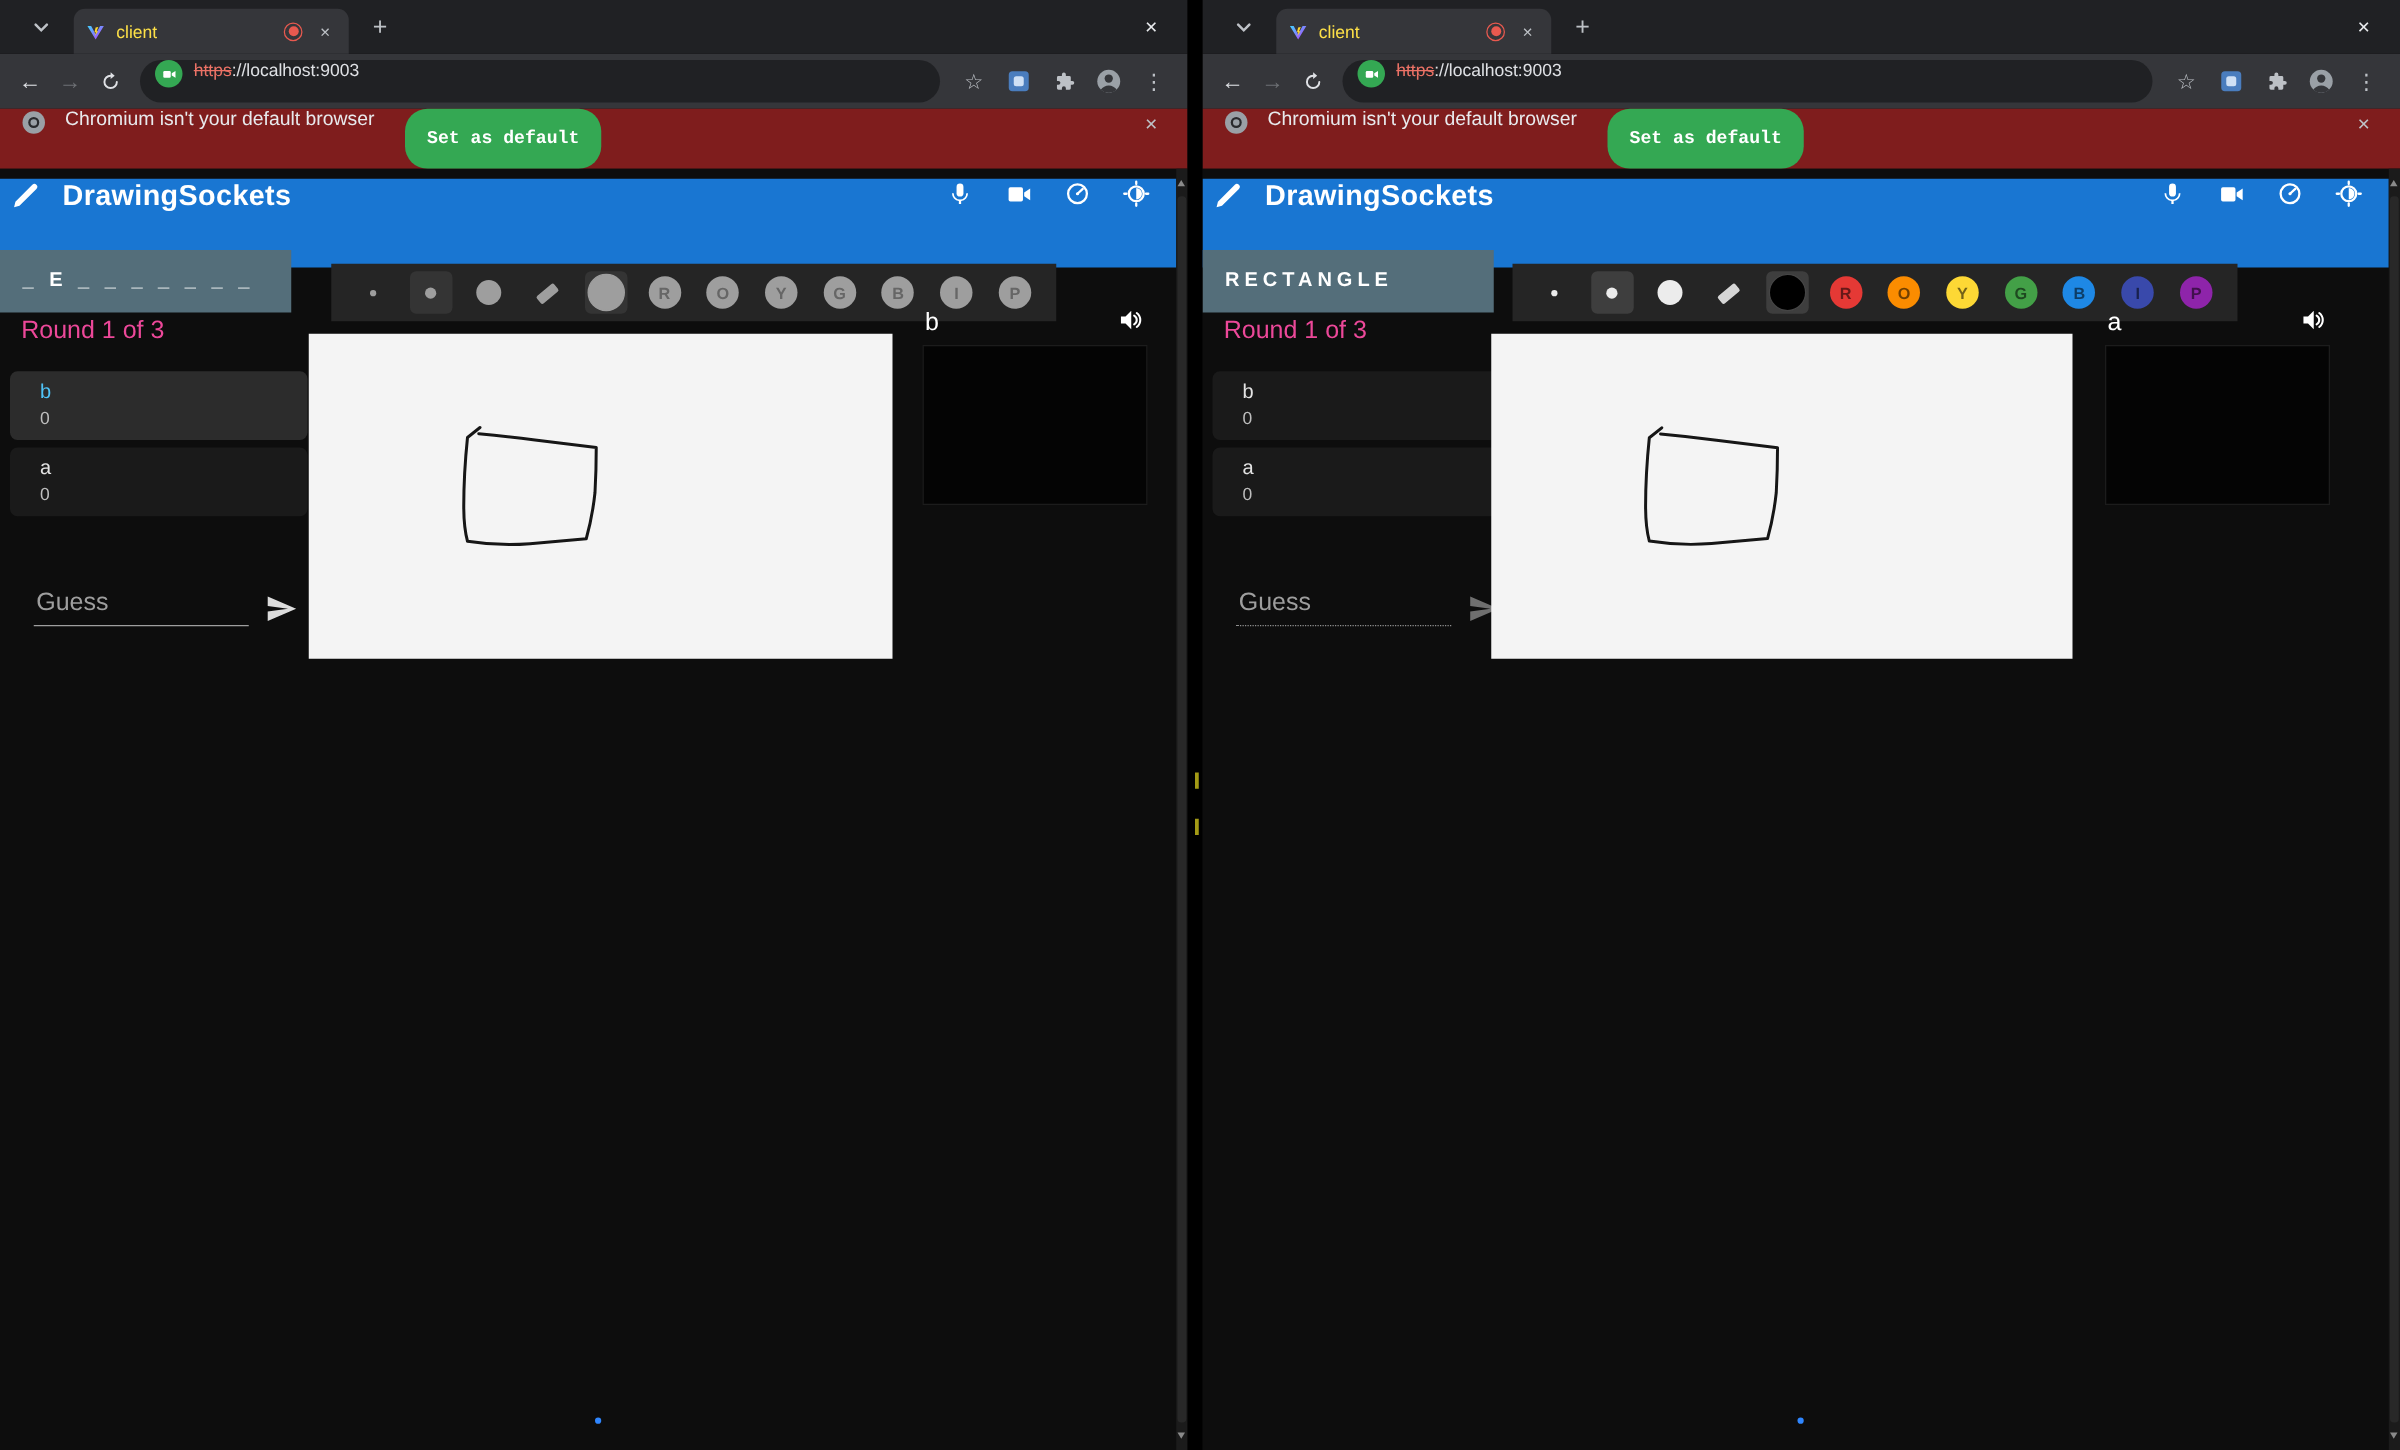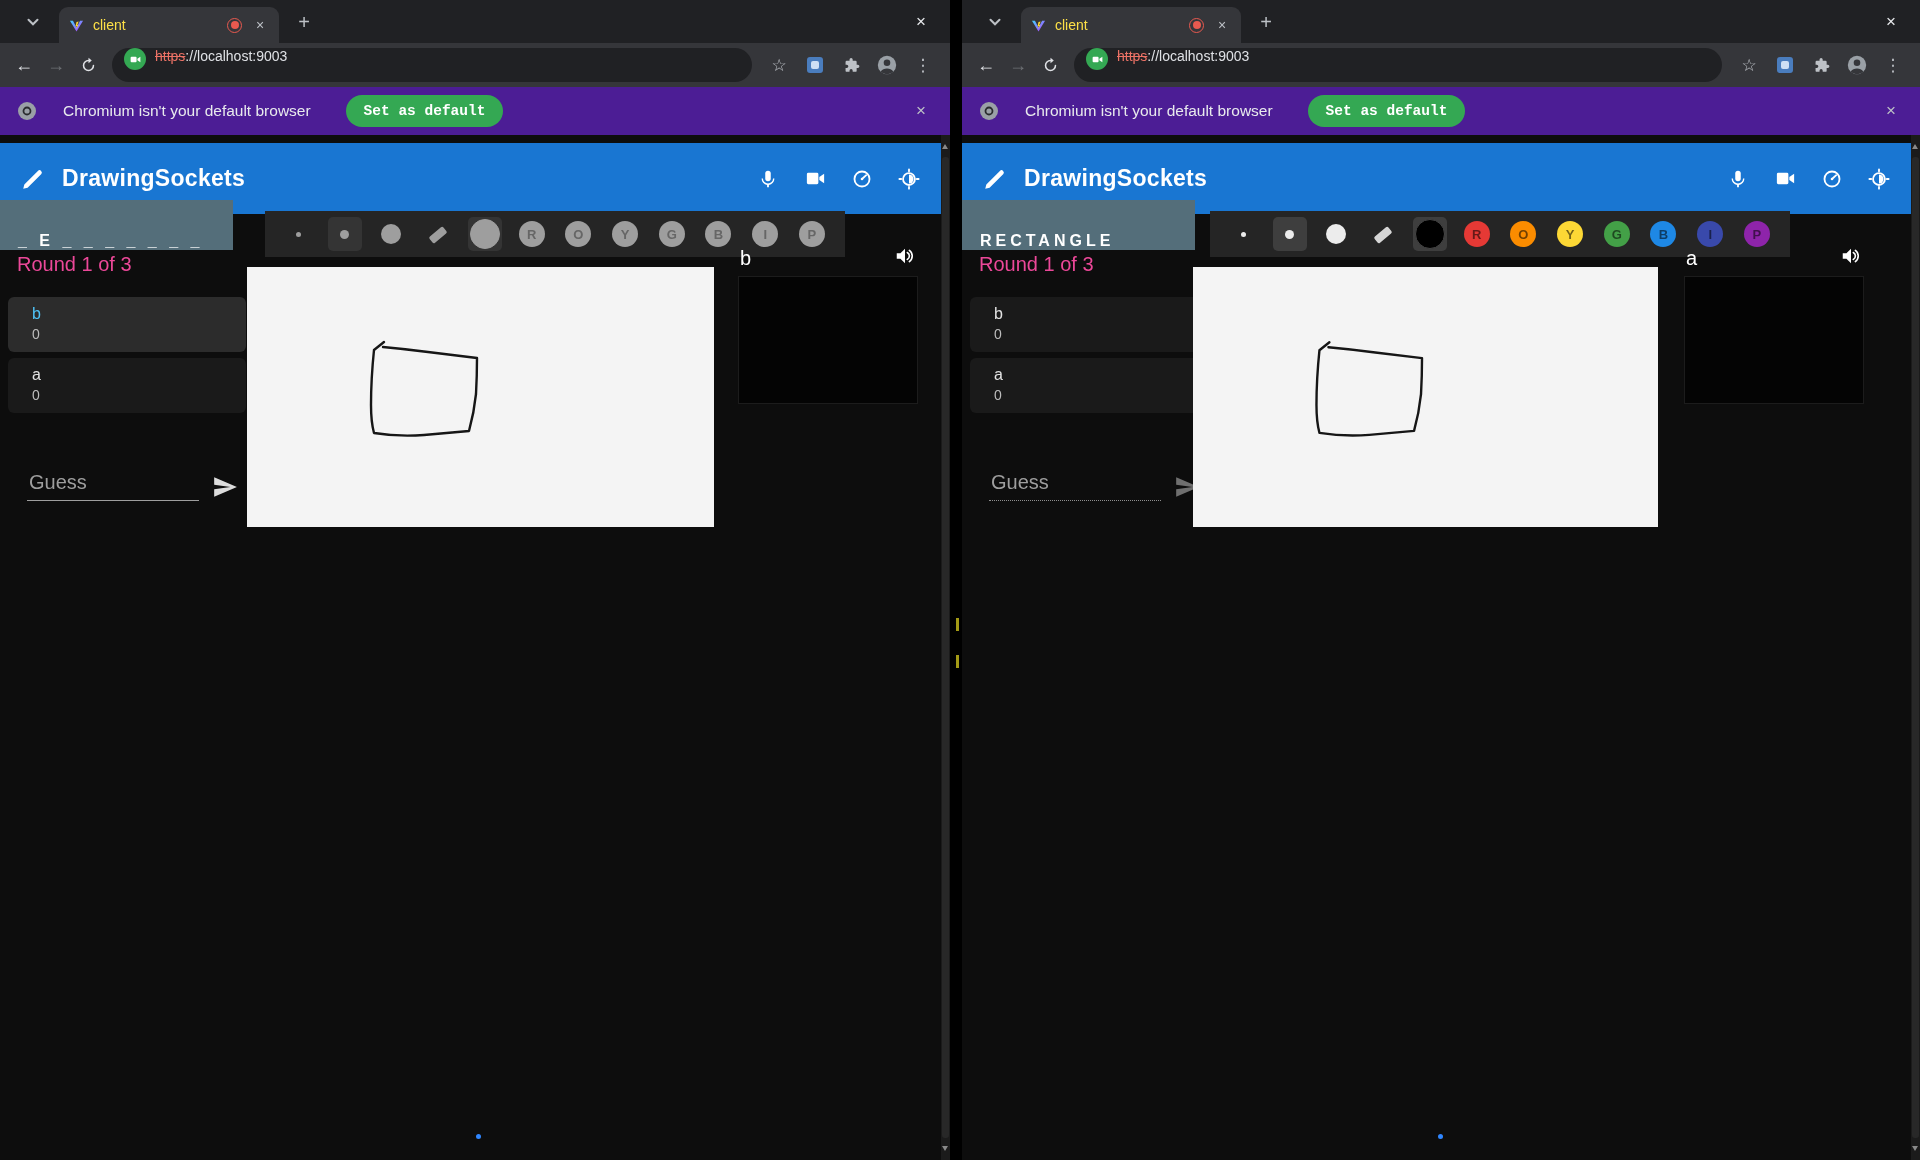--- a/index.html
+++ b/index.html
@@ -34,38 +34,38 @@
   .cam-badge{width:22px;height:22px;border-radius:50%;background:#34a853;display:flex;
              align-items:center;justify-content:center;flex-shrink:0}
   .url{font-size:14px;color:#dfe1e5;white-space:nowrap}
   .url .scheme{color:#ec7266;text-decoration:line-through}
   .navicons{display:flex;align-items:center;gap:10px;padding:0 6px}
   .navicons .navbtn{width:26px;height:26px;font-size:17px;color:#bdc1c6}
   .ext-blue{width:16px;height:16px;border-radius:3px;background:#4a7dbe;position:relative}
   .ext-blue::after{content:"";position:absolute;inset:4px;background:#cfe0f5;border-radius:2px}
 
   
-  .infobar{height:48px;background:#4c1d95;display:flex;align-items:center;padding:0 16px;gap:25px}
+  .infobar{height:48px;background:#7f1d1d;display:flex;padding:0 16px;gap:14px}
   .infobar-msg{color:#e8eaed;font-size:15.5px}
   .default-btn{background:#34a853;color:#fff;font-size:14.5px;font-weight:700;border:none;
                padding:8px 18px;border-radius:18px;margin-left:10px;font-family:Liberation Mono, monospace}
   .infobar-close{margin-left:auto;color:#bdc1c6;font-size:17px;width:26px;height:26px;
                  display:flex;align-items:center;justify-content:center}
 
   
   .page{position:relative;height:1025px;background:#0d0d0d}
 
   .appbar{position:absolute;left:0;top:8px;right:9px;height:71px;background:#1976d2;
-          display:flex;align-items:center;padding:0 20px 0 20px}
+          display:flex;align-items:flex-start;padding:0 20px 0 8px}
   .app-title{color:#fff;font-size:23px;font-weight:700;letter-spacing:.3px;margin-left:16px}
   .appbar-icons{margin-left:auto;display:flex;gap:23px;align-items:center}
   .appbar-icons .abtn{width:24px;height:24px;display:flex;align-items:center;justify-content:center}
 
   .word-banner{position:absolute;left:0;top:65px;width:233px;height:50px;background:#546e7a;
-               display:flex;align-items:flex-end;padding-left:18px;box-sizing:border-box}
+               display:flex;align-items:center;padding-left:18px;box-sizing:border-box}
   .word{color:#fff;font-size:16px;font-weight:700;letter-spacing:4px;white-space:nowrap}
 
   .round{position:absolute;left:17px;top:118px;color:#ec4899;font-size:20px}
 
   .players{position:absolute;left:8px;top:162px;width:238px;display:flex;flex-direction:column;gap:6px}
   .player{padding:8px 12px 10px 24px;border-radius:6px;background:#1a1a1a}
   .p-name{font-size:16px;color:#e3e3e3}
   .p-score{font-size:14px;color:#bdbdbd;margin-top:3px}
   .player--active{background:#2c2c2c}
   .player--active .p-name{color:#4fc3f7}

